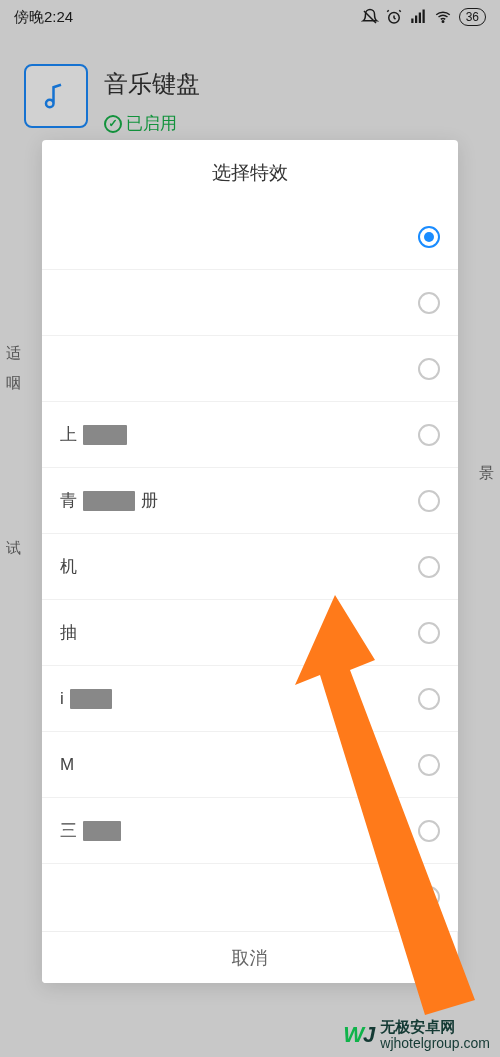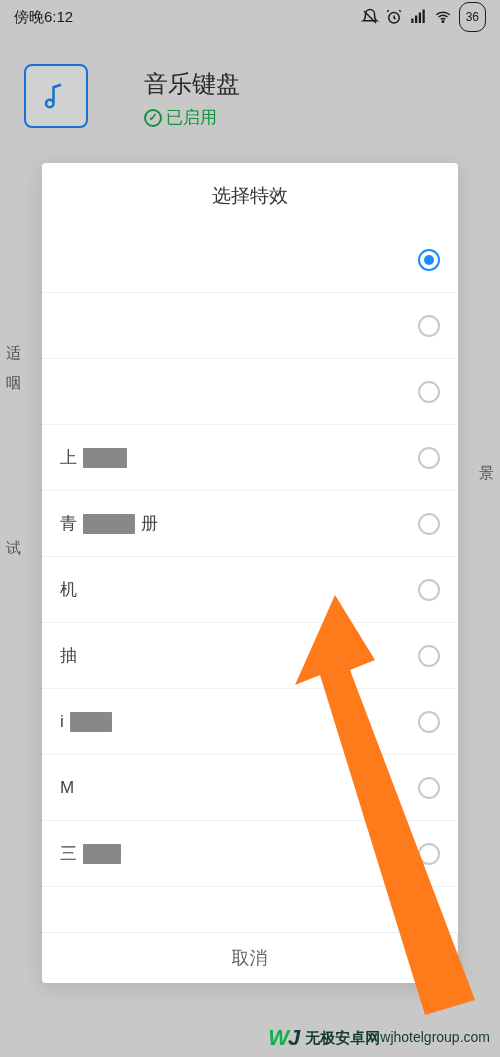--- a/index.html
+++ b/index.html
@@ -23,40 +23,40 @@
       font-size: 15px;
     }
     .status-left { font-weight: 400; }
     .status-right { display: flex; align-items: center; gap: 6px; }
     .status-icon { display: inline-flex; align-items: center; }
     .battery-badge {
       border: 1.5px solid #222;
       border-radius: 10px;
       padding: 0 6px;
       font-size: 12px;
-      height: 30px;
+      height: 18px;
       display: inline-flex;
       align-items: center;
     }
     
     .bg-content {
       position: absolute;
       top: 34px; left: 0; right: 0; bottom: 0;
       padding: 20px 18px;
     }
     .app-row { display: flex; gap: 16px; align-items: flex-start; padding: 10px 6px 20px 6px; }
     .app-icon {
       width: 64px; height: 64px;
       border: 2px solid #1a8cff;
       border-radius: 8px;
       display: flex; align-items: center; justify-content: center;
       background: #fff;
     }
     .app-icon svg { width: 30px; height: 30px; }
-    .app-meta { display: flex; flex-direction: column; gap: 6px; padding-top: 4px; margin-left: 40px; }
+    .app-meta { display: flex; flex-direction: column; gap: 12px; padding-top: 4px; }
     .app-title { font-size: 24px; color: #333; }
     .app-status { display: flex; align-items: center; gap: 4px; color: #17b34a; font-size: 17px; }
     .app-status-icon {
       width: 18px; height: 18px; border: 2px solid #17b34a; border-radius: 50%;
       display: inline-flex; align-items: center; justify-content: center;
       font-size: 11px; line-height: 1; color: #17b34a; font-weight: bold;
     }
     .side-letter { position: absolute; color: #666; font-size: 15px; }
 
     
@@ -72,21 +72,20 @@
     
     .dialog {
       position: absolute;
       top: 140px; left: 42px; right: 42px;
       bottom: 74px;
       background: #fff;
       border-radius: 4px;
       box-shadow: 0 4px 20px rgba(0,0,0,0.12);
       display: flex; flex-direction: column;
       overflow: hidden;
-      margin-top: 23px;
     }
     .dialog-title {
       text-align: center;
       font-size: 19px;
       color: #333;
       padding: 20px 0 18px;
     }
     .dialog-list {
       flex: 1 1 auto;
       overflow: hidden;
@@ -150,29 +149,29 @@
     }
 
     
     .watermark {
       position: absolute;
       bottom: 6px; right: 10px;
       display: flex; align-items: center; gap: 6px;
     }
     .wm-logo { font-weight: 900; font-style: italic; font-size: 22px; color: #0fb34a; letter-spacing: -1px; margin-left: 24px; }
     .wm-logo .dark { color: #143a34; }
-    .wm-text { display: flex; flex-direction: row; line-height: 1.1; }
+    .wm-text { display: flex; flex-direction: column; line-height: 1.1; }
     .wm-cn { font-size: 15px; font-weight: 700; color: #143a34; }
     .wm-url { font-size: 14px; color: #143a34; }
   </style>
 </head>
 <body>
 
 <div class="status-bar">
-  <div class="status-left">傍晚6:12</div>
+  <div class="status-left">傍晚2:24</div>
   <div class="status-right">
     <span class="status-icon">
       <svg width="18" height="18" viewBox="0 0 24 24" fill="none" stroke="#222" stroke-width="2">
           <path d="M18 8a6 6 0 1 0-12 0c0 7-3 9-3 9h18s-3-2-3-9"></path>
           <path d="M4 4 L20 20"></path>
         </svg>
     </span>
     <span class="status-icon">
       <svg width="18" height="18" viewBox="0 0 24 24" fill="none" stroke="#222" stroke-width="2">
           <circle cx="12" cy="13" r="7"></circle>

